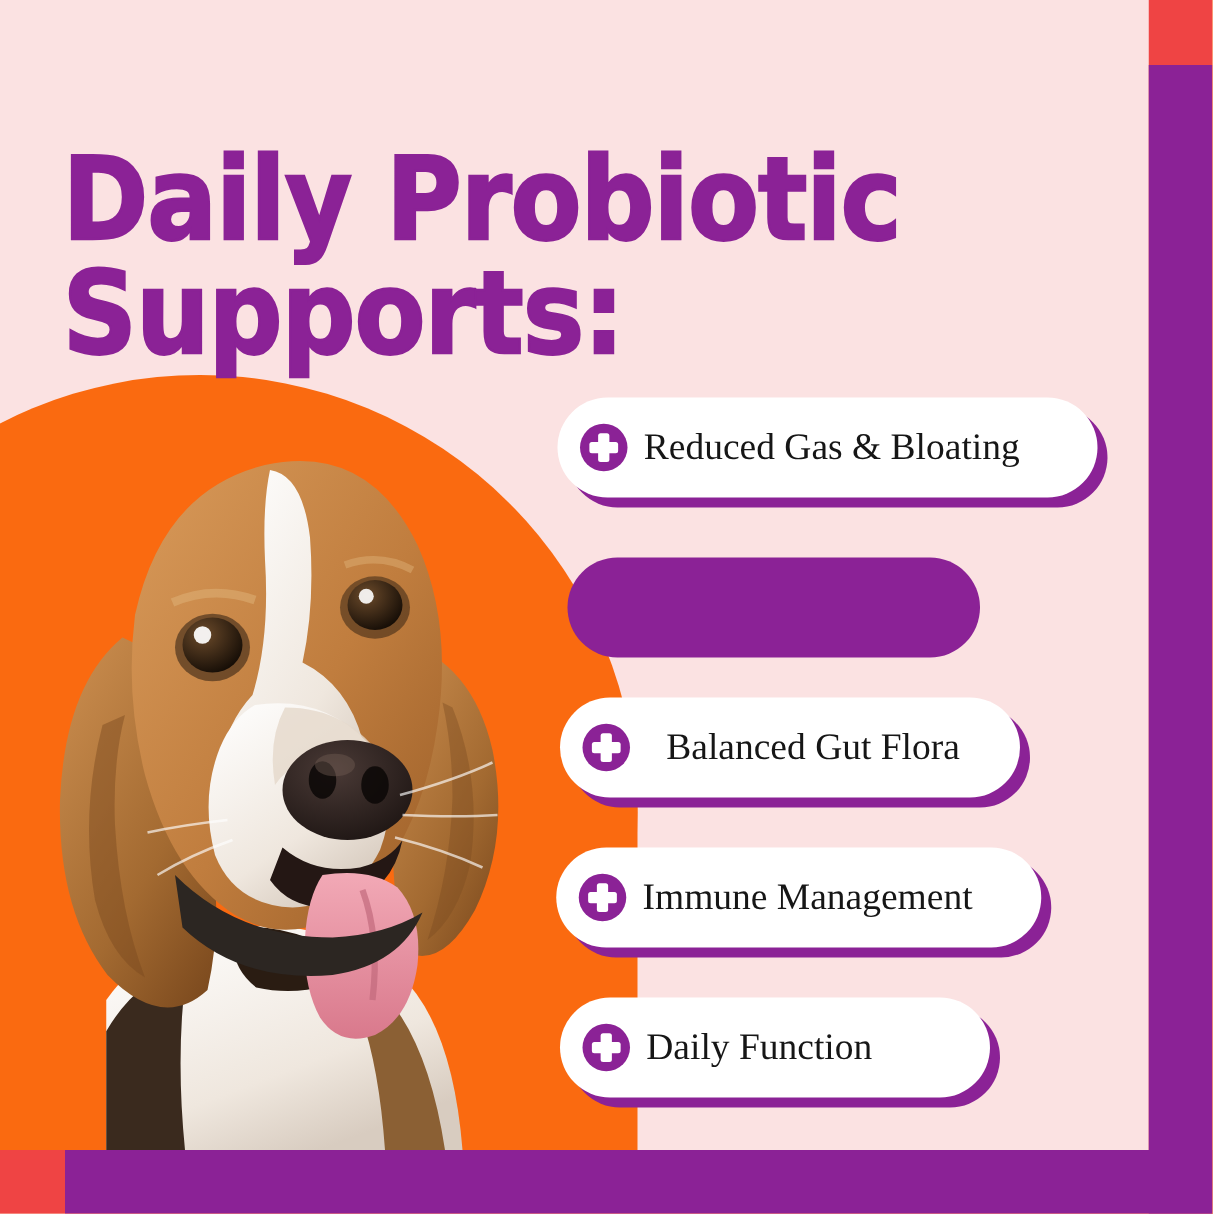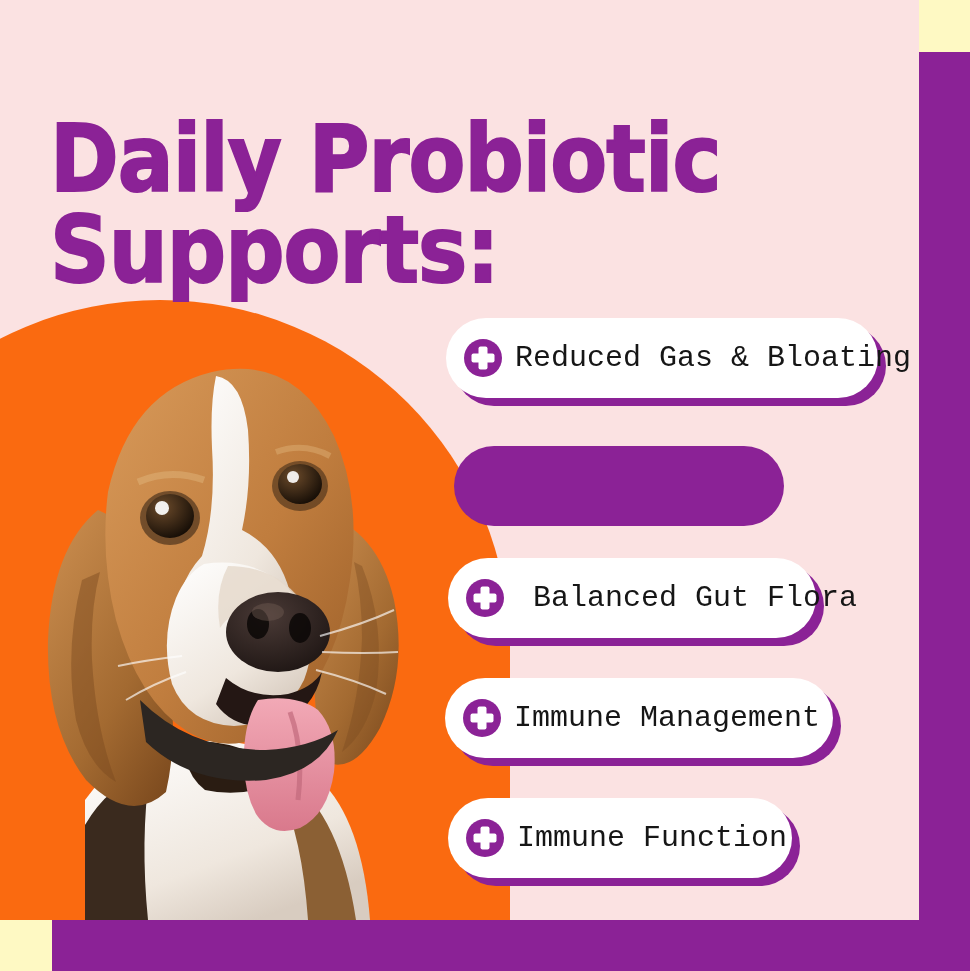--- a/index.html
+++ b/index.html
@@ -6,21 +6,21 @@
   html,body{margin:0;padding:0;}
   body{
     width:970px;height:971px;
     background:#ffffff;
     font-family:"Liberation Sans", sans-serif;
     overflow:hidden;
   }
   #poster{
     position:relative;
     width:970px;height:971px;
-    background:#fef9c3;
+    background:#ef4444;
     overflow:hidden;
   }
 
   
   .frame-right{
     position:absolute; left:919px; top:52px;
     width:51px; height:919px;
     background:var(--purple);
   }
   .frame-bottom{
@@ -124,21 +124,21 @@
     left:50%;top:50%;
     width:9px;height:23px;
     transform:translate(-50%,-50%);
   }
   .plus-icon::after{
     left:50%;top:50%;
     width:23px;height:9px;
     transform:translate(-50%,-50%);
   }
   .pill-label{
-    font-family:Liberation Mono, monospace;
+    font-family:Liberation Serif, serif;
     font-size:30px;
     font-weight:400;
     color:#161616;
     white-space:nowrap;
     letter-spacing:0px;
   }
 </style>
 </head>
 <body>
 
@@ -265,21 +265,21 @@
         <div class="pill" style="width: 388px;">
           <span class="plus-icon"></span>
           <span class="pill-label">Immune Management</span>
         </div>
       </div>
 
       <div class="pill-row" style="margin-left: 8px;">
         <div class="pill-shadow" style="width: 344px;"></div>
         <div class="pill" style="width: 344px;">
           <span class="plus-icon"></span>
-          <span class="pill-label">Immune Function</span>
+          <span class="pill-label">Daily Function</span>
         </div>
       </div>
 
     </div>
 
   </div>
 
   <div class="frame-right"></div>
   <div class="frame-bottom"></div>
 

